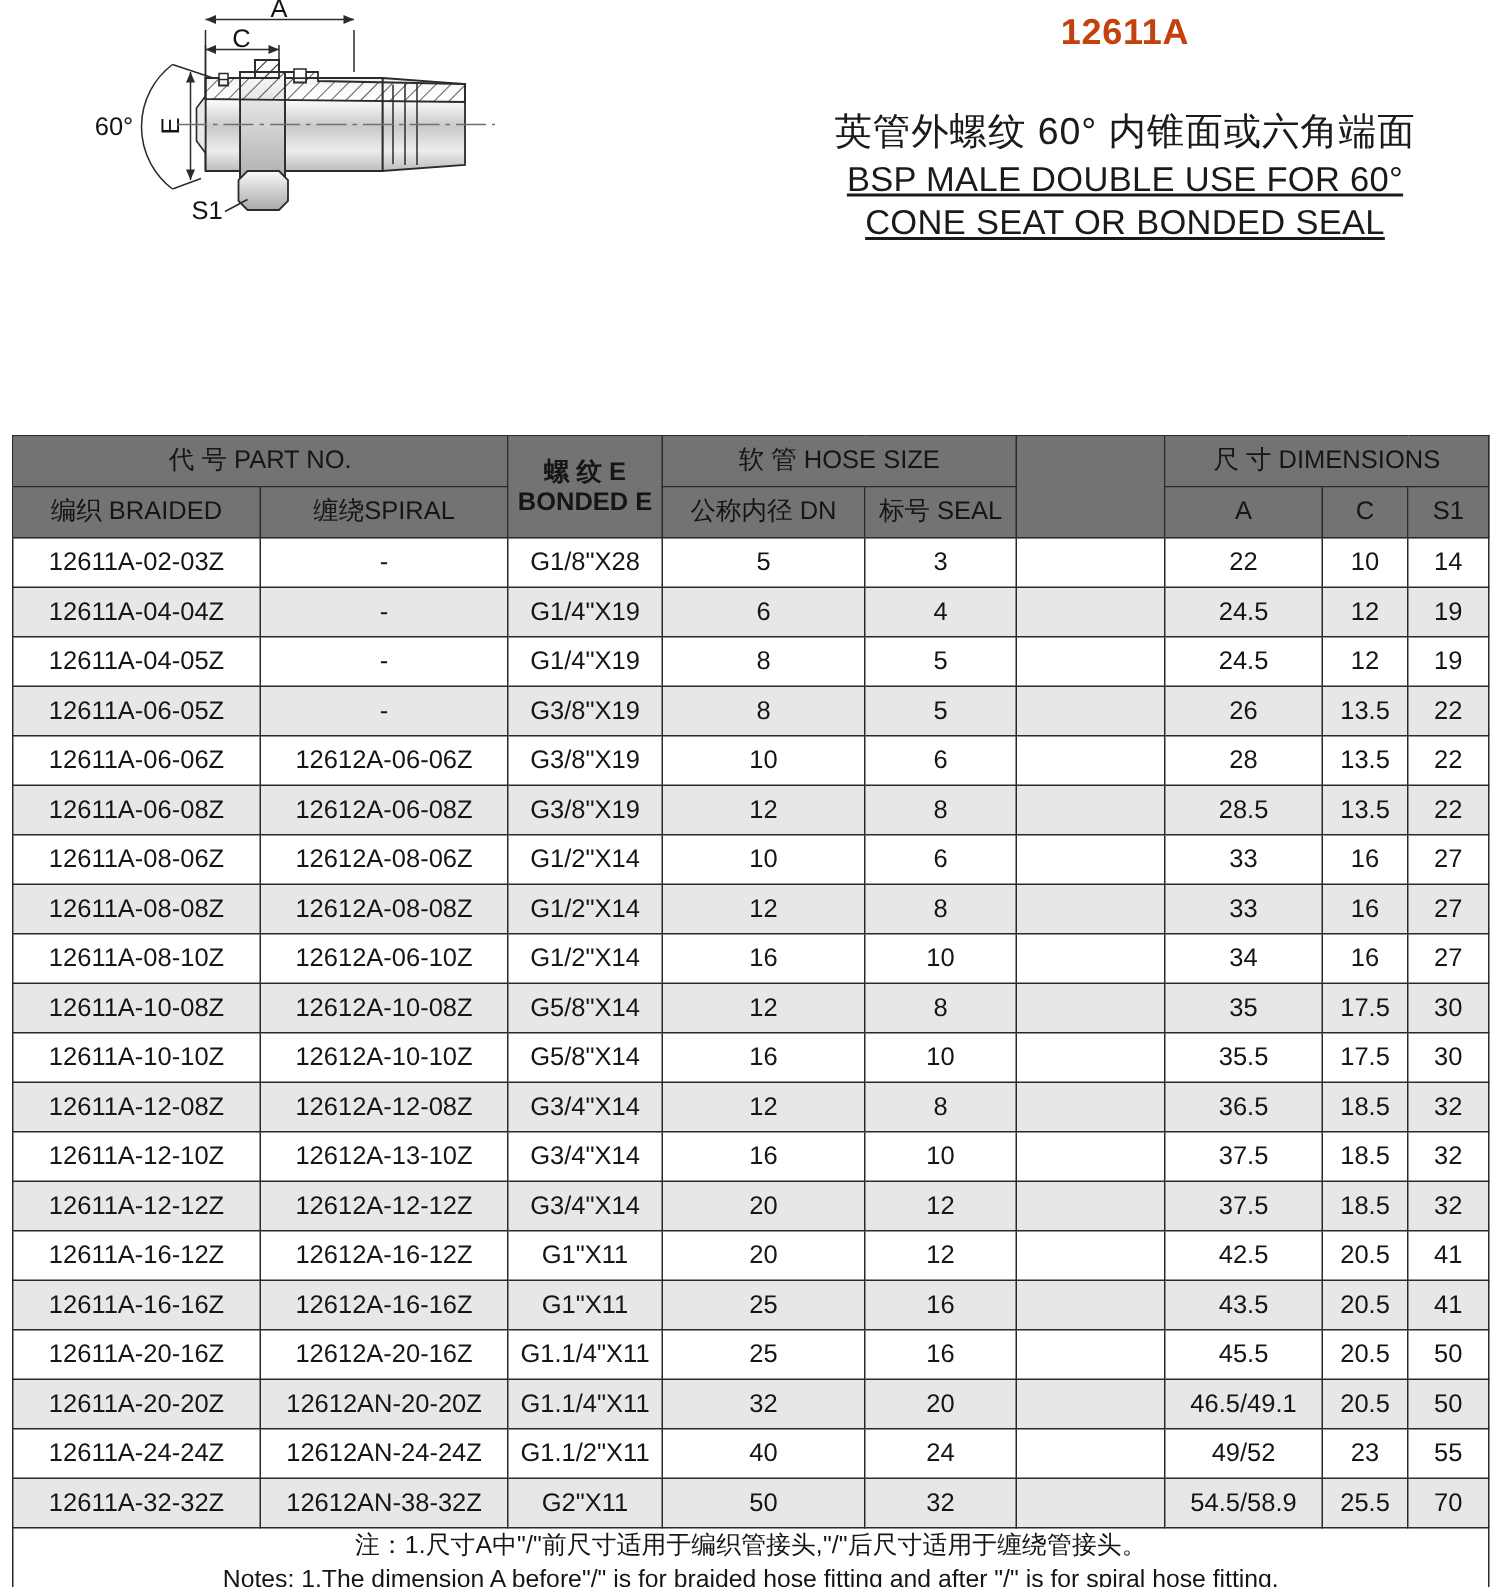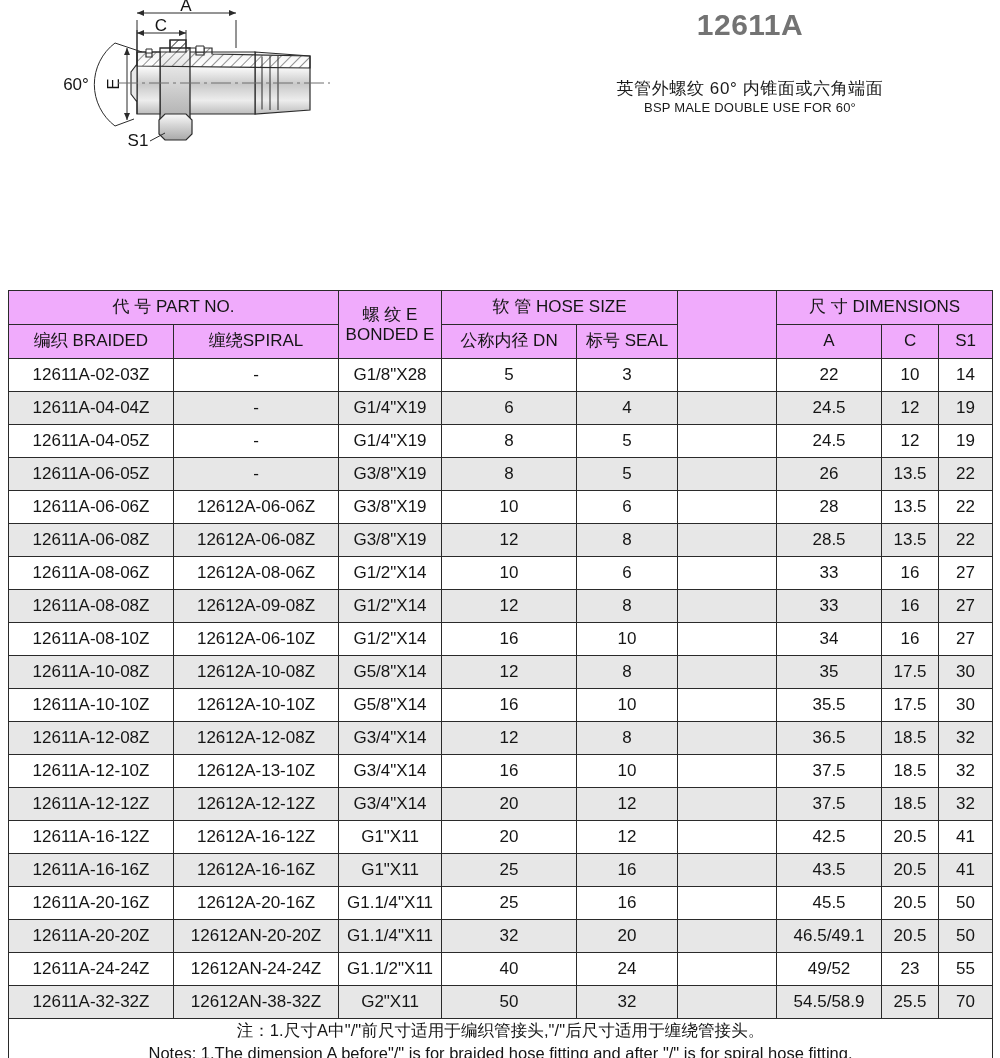--- a/index.html
+++ b/index.html
@@ -35,40 +35,41 @@
   #title-panel {
     position: absolute;
     left: 500px;
     top: 0;
     width: 500px;
     height: 230px;
     text-align: center;
   }
   #product-title {
     margin-top: 8px;
-    font-size: 30px;
+    font-size: 24px;
     font-weight: bold;
     letter-spacing: 0.5px;
-    color: #737373;
+    color: #c2410c;
   }
   #desc-block {
     margin-top: 36px;
     line-height: 1.30;
   }
   .desc-cn {
-    font-size: 17px;
+    font-size: 25px;
     letter-spacing: 0.6px;
     color: #1a1a1a;
     white-space: nowrap;
   }
   .desc-en {
-    font-size: 13px;
+    font-size: 23px;
     letter-spacing: 0.2px;
     color: #1a1a1a;
     white-space: nowrap;
+    text-decoration: underline;
   }
 
   
   #spec-table-wrap {
     position: absolute;
     left: 8px;
     top: 290px;
     width: 984px;
   }
   table.spec {
@@ -79,21 +80,21 @@
   }
   table.spec th,
   table.spec td {
     border: 1.6px solid #2a2a2a;
     text-align: center;
     vertical-align: middle;
     font-weight: normal;
     padding: 0;
   }
   thead th {
-    background: #f0abfc;
+    background: #737373;
     font-size: 17px;
     height: 33px;
     line-height: 1.08;
     color: #151515;
   }
   thead th.two-line { line-height: 1.12; }
   tbody td {
     height: 32px;
     font-size: 17px;
     color: #151515;
@@ -103,21 +104,21 @@
 
   td.notes-cell {
     text-align: left;
     padding: 8px 10px 9px 16px;
     background: #ffffff;
     line-height: 1.42;
   }
   .note-line { font-size: 16.5px; white-space: nowrap; color: #151515; }
   .note-line.cn { letter-spacing: 0.1px; }
 
-  .hdr-sub { display: block; }
+  .hdr-sub { display: block; font-weight: bold; }
 </style>
 </head>
 <body>
 
 <div id="top-section">
 
   <div id="drawing-panel">
     <svg id="drawing-svg" width="500" height="230" viewBox="0 0 500 230">
       <defs>
         <pattern id="hatchR" width="7" height="7" patternTransform="rotate(45)" patternUnits="userSpaceOnUse">
@@ -207,20 +208,21 @@
       </g>
       <text x="138" y="146" text-anchor="middle" font-family="Liberation Sans, sans-serif" font-size="17" fill="#141414">S1</text>
     </svg>
   </div>
 
   <div id="title-panel">
     <div id="product-title">12611A</div>
     <div id="desc-block">
       <div class="desc-cn">英管外螺纹 60°  内锥面或六角端面</div>
       <div class="desc-en">BSP MALE DOUBLE USE FOR 60°</div>
+      <div class="desc-en">CONE SEAT OR BONDED SEAL</div>
     </div>
   </div>
 </div>
 
 <div id="spec-table-wrap">
   <table class="spec">
     <colgroup>
       <col style="width:165px">
         <col style="width:165px">
         <col style="width:103px">
@@ -325,21 +327,21 @@
           <td>G1/2"X14</td>
           <td>10</td>
           <td>6</td>
           <td></td>
           <td>33</td>
           <td>16</td>
           <td>27</td>
         </tr>
         <tr class="shade">
           <td>12611A-08-08Z</td>
-          <td>12612A-09-08Z</td>
+          <td>12612A-08-08Z</td>
           <td>G1/2"X14</td>
           <td>12</td>
           <td>8</td>
           <td></td>
           <td>33</td>
           <td>16</td>
           <td>27</td>
         </tr>
         <tr class="plain">
           <td>12611A-08-10Z</td>

